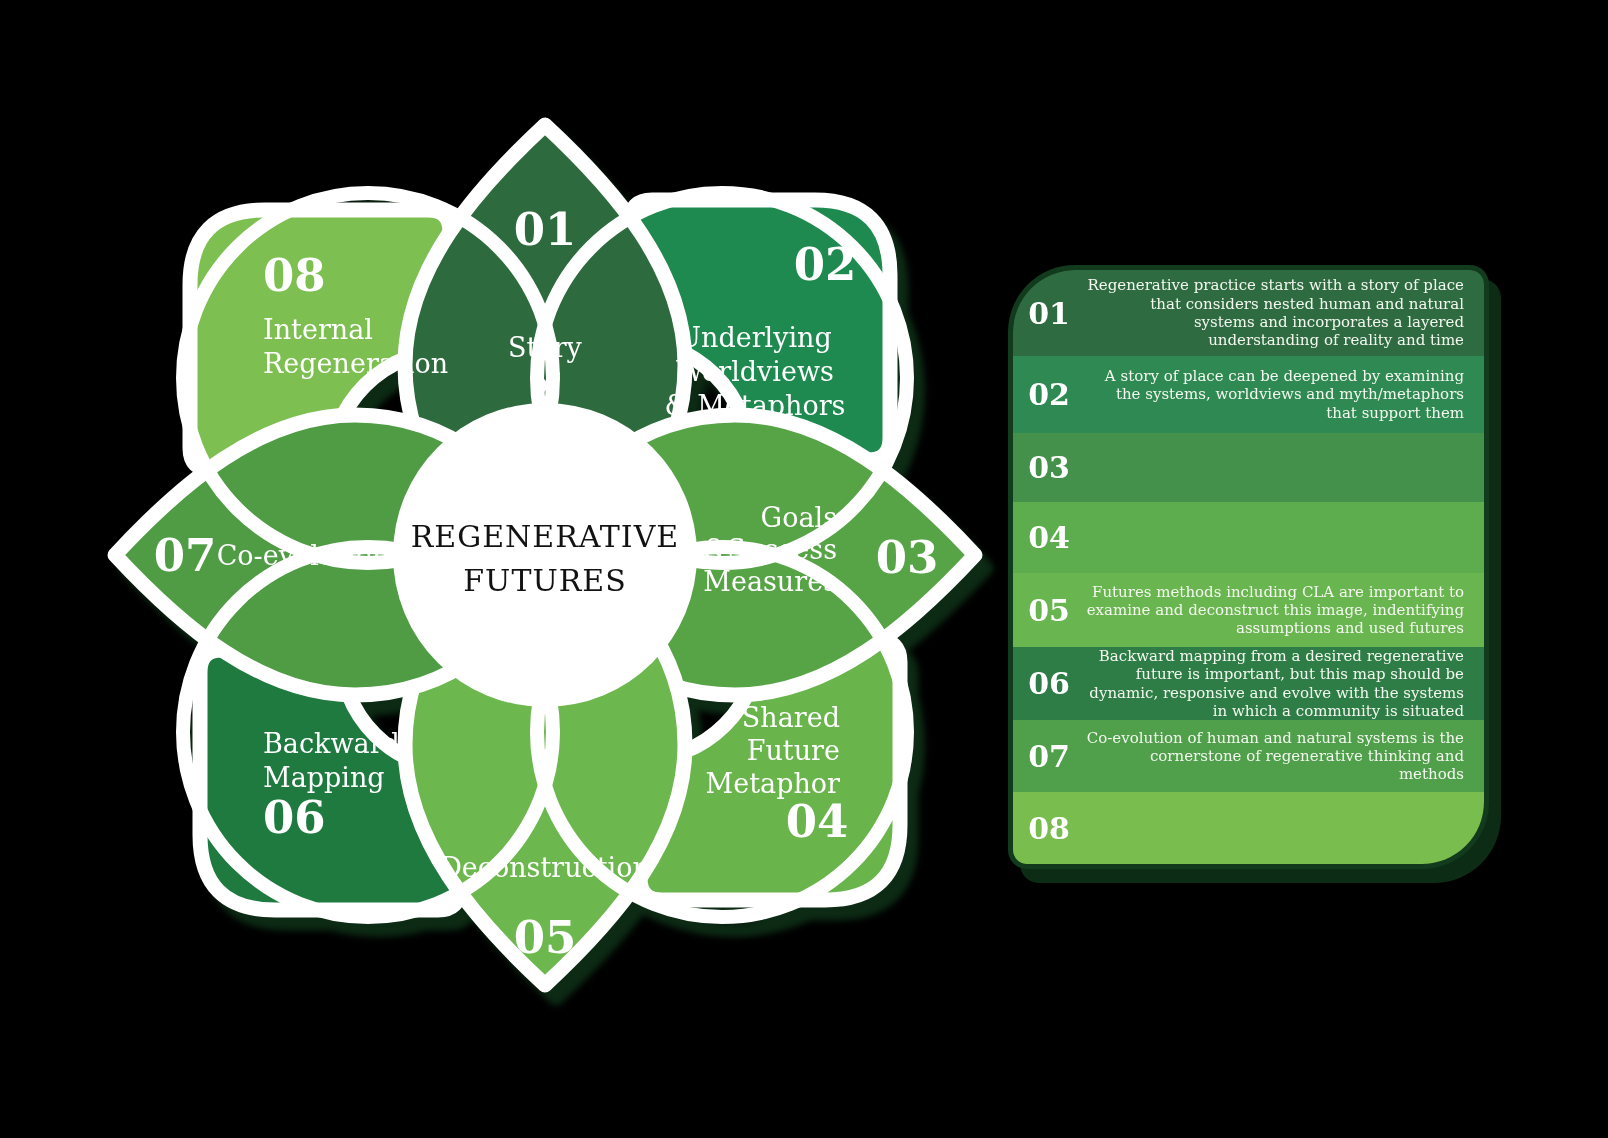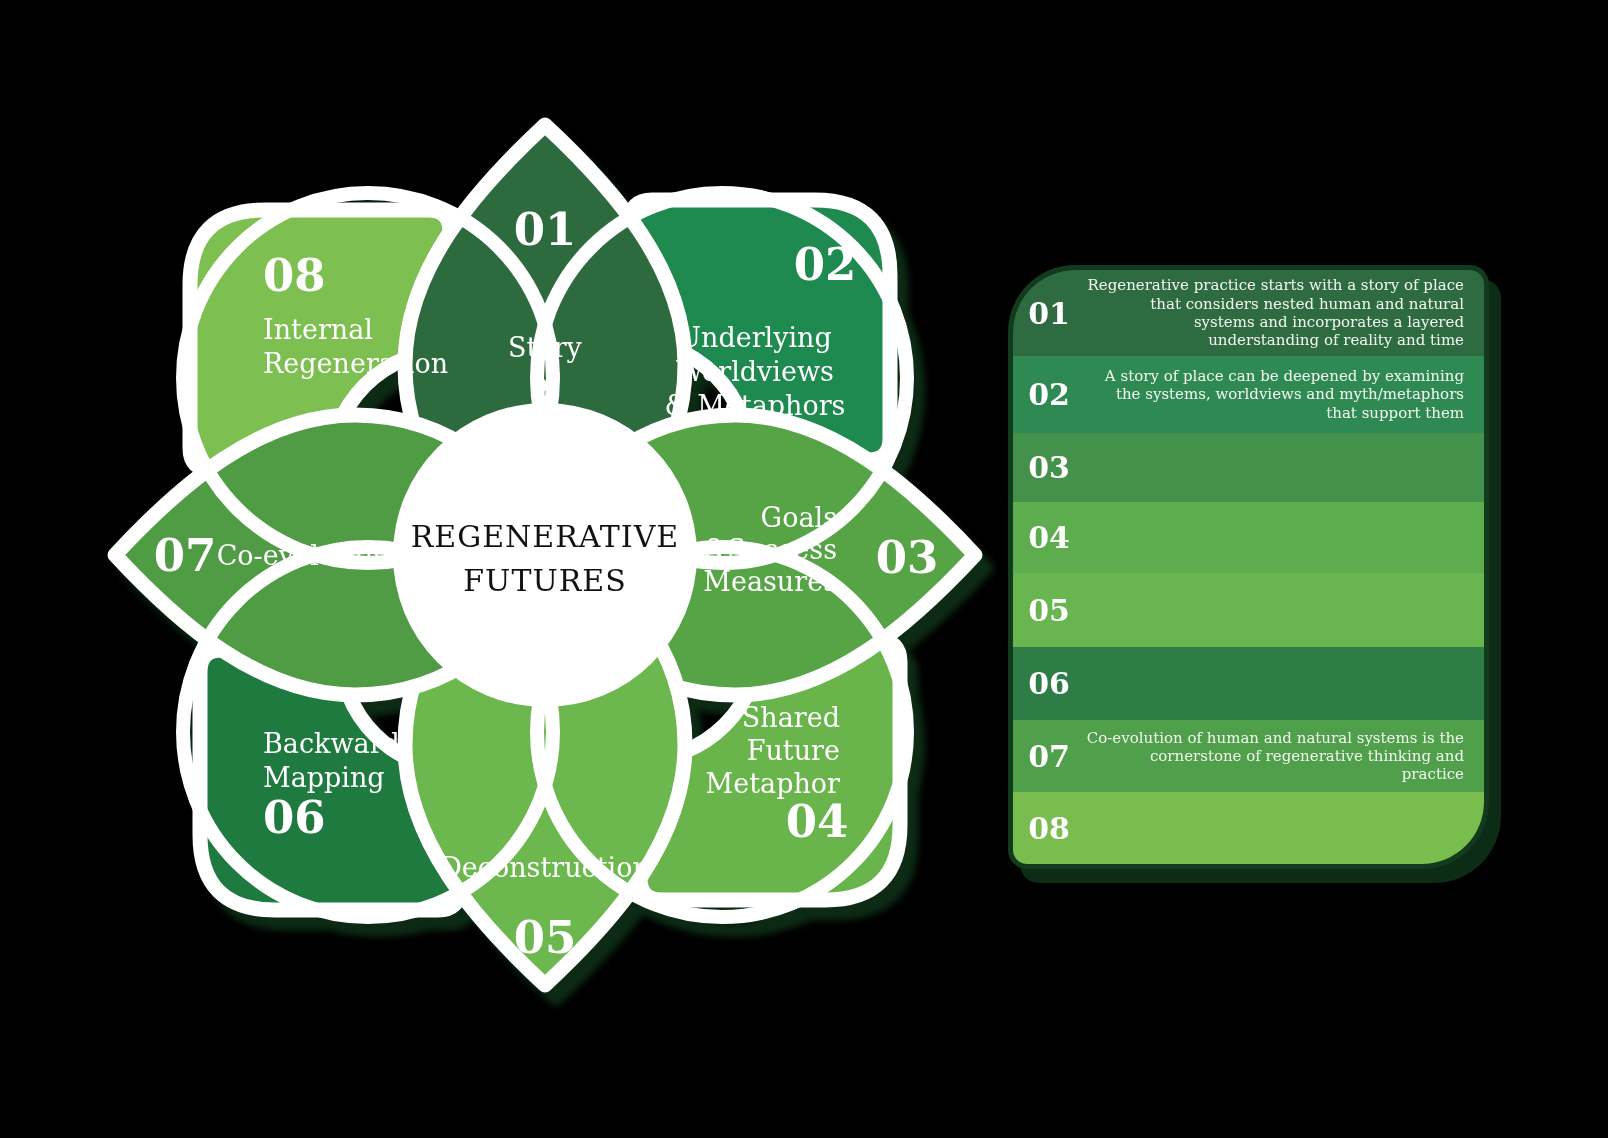--- a/index.html
+++ b/index.html
@@ -120,24 +120,26 @@
     <div class="ptxt">A story of place can be deepened by examining the systems, worldviews and myth/metaphors that support them</div>
   </div>
   <div class="prow row3">
     <div class="pnum">03</div>
   </div>
   <div class="prow row4">
     <div class="pnum">04</div>
   </div>
   <div class="prow row5">
     <div class="pnum">05</div>
+    <div class="ptxt">Futures methods including CLA are important to examine and deconstruct this image, indentifying assumptions and used futures</div>
   </div>
   <div class="prow row6">
     <div class="pnum">06</div>
+    <div class="ptxt">Backward mapping from a desired regenerative future is important, but this map should be dynamic, responsive and evolve with the systems in which a community is situated</div>
   </div>
   <div class="prow row7">
     <div class="pnum">07</div>
-    <div class="ptxt">Co-evolution of human and natural systems is the cornerstone of regenerative thinking and practice</div>
+    <div class="ptxt">Co-evolution of human and natural systems is the cornerstone of regenerative thinking and methods</div>
   </div>
   <div class="prow row8">
     <div class="pnum">08</div>
   </div>
 </div>
 
 </body></html>

